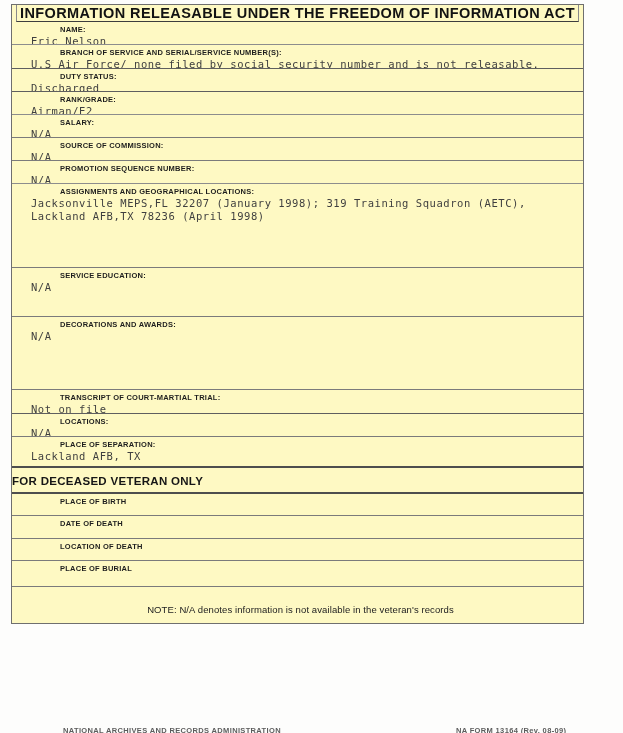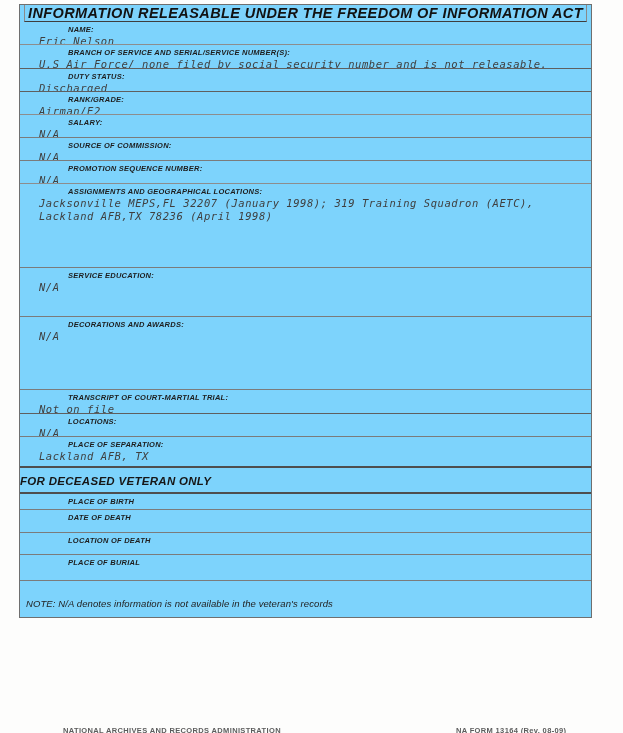--- a/index.html
+++ b/index.html
@@ -6,34 +6,33 @@
     margin: 0; padding: 0;
     width: 623px; height: 733px;
     background: #fdfdfc;
     overflow: hidden;
     font-family: "Liberation Sans", sans-serif;
   }
   .page { position: relative; width: 623px; height: 733px; }
 
   .form {
     position: absolute;
-    left: 19px; top: 4px;
+    left: 11px; top: 4px;
     width: 571px;
     border: 1px solid #6f6f6f;
-    background: #7dd3fc;
+    background: #fef9c3;
     box-sizing: content-box;
-    font-style: italic;
   }
   .row {
     position: relative;
     box-sizing: border-box;
     border-bottom: 1px solid #7b7b7b;
     overflow: hidden;
   }
-  .row:last-child { border-bottom: none; }
+  .row:last-child { border-bottom: none; text-align: center; }
   .b-dark { border-bottom: 2px solid #4e4e4e; }
 
   .title-row {
     box-sizing: border-box;
     height: 17px;
     margin: 0 4px;
     border-left: 1px solid #8a8a8a;
     border-right: 1px solid #8a8a8a;
     border-bottom: 1px solid #3e3e3e;
     text-align: center;
@@ -168,21 +167,21 @@
 
     <div class="row b-dark" style="height:31px">
       <div class="lbl">PLACE OF SEPARATION:</div>
       <div class="val">Lackland AFB, TX</div>
     </div>
 
     <div class="row b-dark" style="height:26px">
       <div class="section-hdr">FOR DECEASED VETERAN ONLY</div>
     </div>
 
-    <div class="row" style="height:16px">
+    <div class="row" style="height:22px">
       <div class="lbl">PLACE OF BIRTH</div>
       <div class="val"></div>
     </div>
 
     <div class="row" style="height:23px">
       <div class="lbl">DATE OF DEATH</div>
       <div class="val"></div>
     </div>
 
     <div class="row" style="height:22px">

